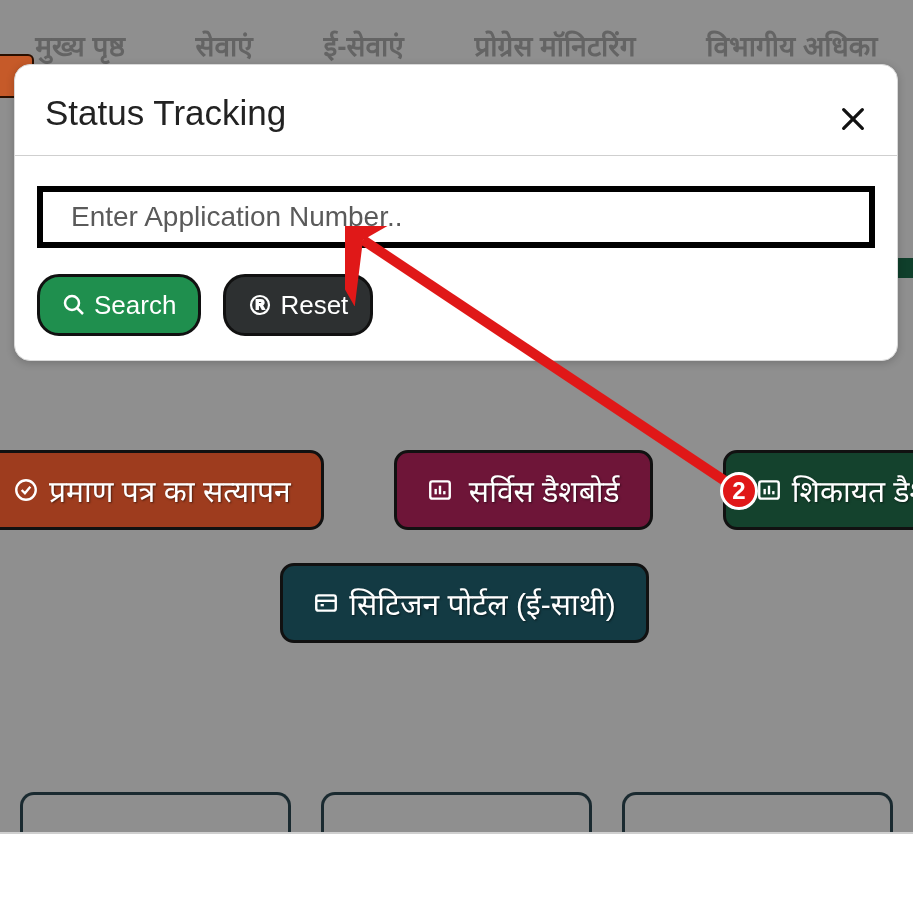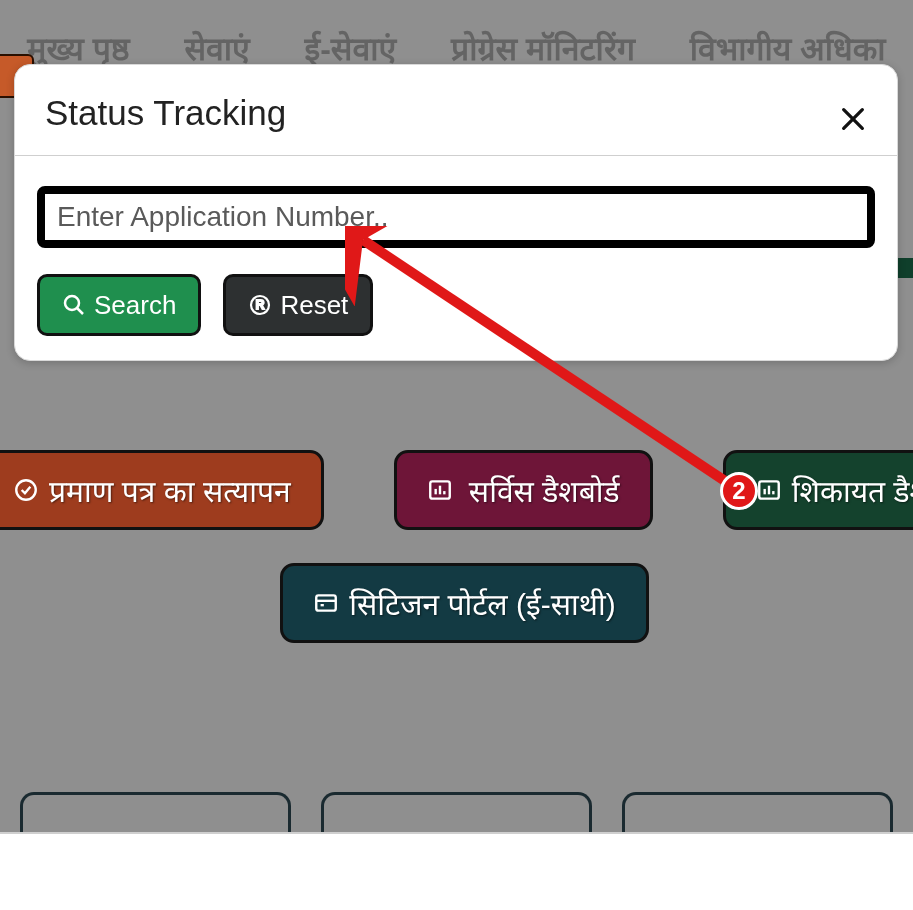--- a/index.html
+++ b/index.html
@@ -21,21 +21,21 @@
     position: absolute;
     top: 0;
     left: 0;
     right: 0;
     height: 80px;
     display: flex;
     align-items: flex-start;
     justify-content: space-around;
     padding-top: 26px;
     color: #3a3a3a;
-    font-size: 32px;
+    font-size: 28px;
     font-weight: 600;
     white-space: nowrap;
     opacity: 0.5;
   }
   .nav-back span { padding: 0 10px; }
   .modal {
     position: absolute;
     top: 64px;
     left: 14px;
     width: 884px;
@@ -65,40 +65,40 @@
     justify-content: center;
     cursor: pointer;
   }
   .close-icon svg { width: 28px; height: 28px; }
   .modal-body {
     padding: 30px 22px 0 22px;
   }
   .app-input {
     width: 100%;
     height: 62px;
-    border: 8px solid #000000;
-    border-radius: 8px;
+    border: 6px solid #000000;
+    border-radius: 0;
     font-size: 28px;
     color: #555;
-    padding: 0 12px;
+    padding: 0 28px;
     outline: none;
   }
   .app-input::placeholder { color: #5a5a5a; }
   .btn-row {
     display: flex;
     gap: 22px;
     margin-top: 26px;
   }
   .btn {
     display: inline-flex;
     align-items: center;
     justify-content: center;
     gap: 8px;
     height: 62px;
-    border-radius: 10px;
+    border-radius: 22px;
     border: 3px solid #111;
     font-size: 26px;
     font-weight: 500;
     color: #fff;
     padding: 0 22px;
     cursor: pointer;
     text-align: right;
   }
   .btn-search { background: #1f8f4e; }
   .btn-reset { background: #2d3031; }

